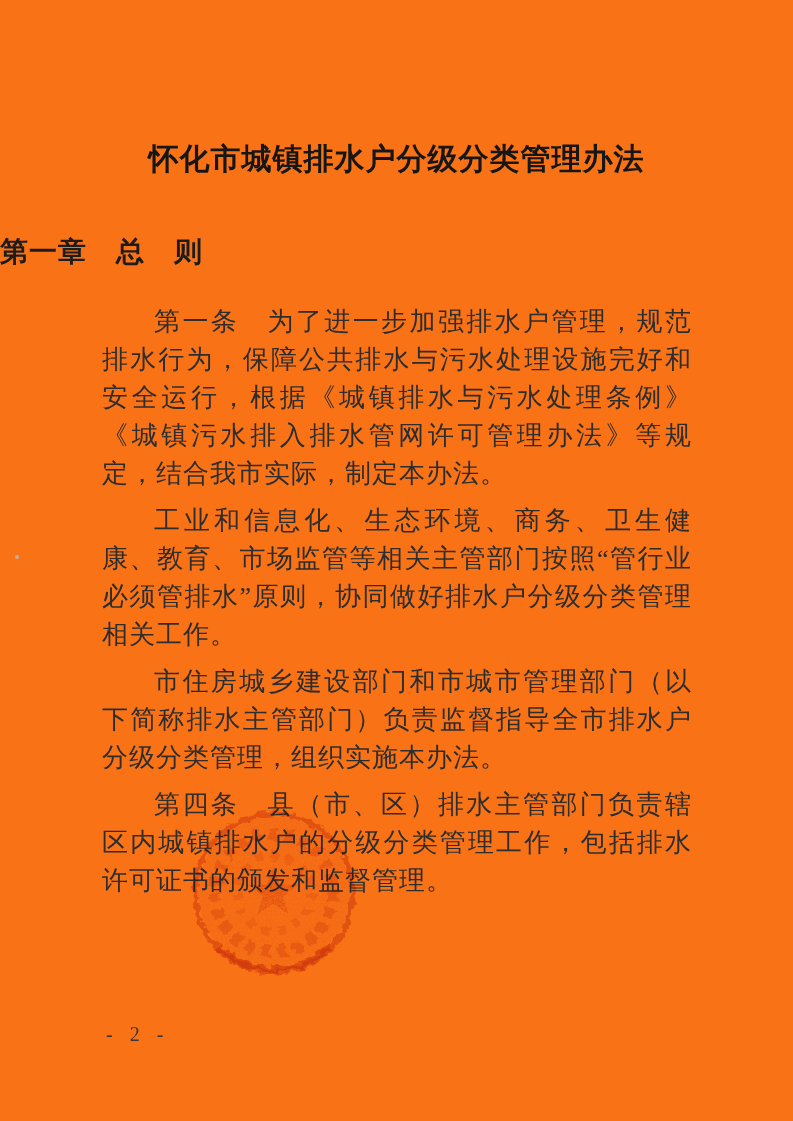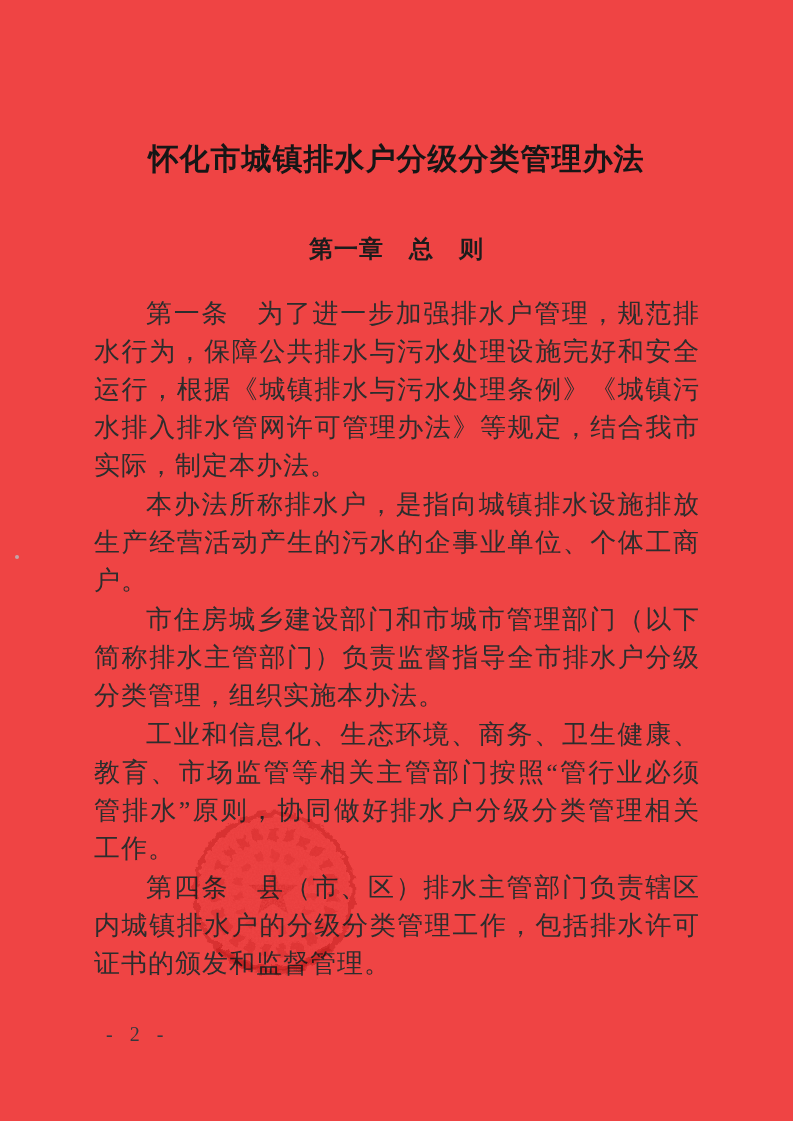--- a/index.html
+++ b/index.html
@@ -1,43 +1,43 @@
 <!DOCTYPE html>
 <html><head>
 <meta charset="utf-8">
 <style>
   html,body { margin:0; padding:0; background:#ffffff; }
   .page {
     position:relative;
     width:793px; height:1121px;
-    background:#ef4444;
+    background:#f97316;
     overflow:hidden;
     font-family:"Liberation Serif","DejaVu Serif",serif;
   }
   .doc-title {
     position:absolute; top:139px; left:0; width:100%;
     text-align:center;
     font-family:"Liberation Sans","DejaVu Sans",sans-serif;
     font-weight:700; font-size:30px; letter-spacing:1px;
     color:#161616;
   }
   .chapter-heading {
     position:absolute; top:233px; left:0; width:100%;
-    text-align:center;
+    text-align:left;
     font-family:"Liberation Sans","DejaVu Sans",sans-serif;
-    font-weight:700; font-size:24px; letter-spacing:1px;
+    font-weight:700; font-size:28px; letter-spacing:1px;
     color:#1c1c1c;
   }
   .body-text {
     position:absolute; top:294px; left:93px; width:608px;
     font-size:26px; line-height:38px; letter-spacing:1px;
     color:#2d2d2d;
     text-align:justify;
   }
-  .body-text p { margin:1px; text-indent:2em; }
+  .body-text p { margin:9px; text-indent:2em; }
   .page-number {
     position:absolute; left:106px; top:1023px;
     font-size:20px; letter-spacing:6px; color:#36383d;
   }
   .seal {
     position:absolute; left:189px; top:807px;
     width:170px; height:170px;
     mix-blend-mode:multiply;
     opacity:0.9;
     pointer-events:none;
@@ -52,23 +52,22 @@
 <body>
 
 <div class="page">
 
   <div class="doc-title">怀化市城镇排水户分级分类管理办法</div>
 
   <div class="chapter-heading">第一章　总　则</div>
 
   <div class="body-text">
     <p>第一条　为了进一步加强排水户管理，规范排水行为，保障公共排水与污水处理设施完好和安全运行，根据《城镇排水与污水处理条例》《城镇污水排入排水管网许可管理办法》等规定，结合我市实际，制定本办法。</p>
-    <p>本办法所称排水户，是指向城镇排水设施排放生产经营活动产生的污水的企事业单位、个体工商户。</p>
+    <p>工业和信息化、生态环境、商务、卫生健康、教育、市场监管等相关主管部门按照“管行业必须管排水”原则，协同做好排水户分级分类管理相关工作。</p>
     <p>市住房城乡建设部门和市城市管理部门（以下简称排水主管部门）负责监督指导全市排水户分级分类管理，组织实施本办法。</p>
-    <p>工业和信息化、生态环境、商务、卫生健康、教育、市场监管等相关主管部门按照“管行业必须管排水”原则，协同做好排水户分级分类管理相关工作。</p>
     <p>第四条　县（市、区）排水主管部门负责辖区内城镇排水户的分级分类管理工作，包括排水许可证书的颁发和监督管理。</p>
 
   </div>
 
   <svg class="seal" viewBox="0 0 170 170" xmlns="http://www.w3.org/2000/svg" aria-hidden="true">
     <defs>
       <filter id="mottle" x="-20%" y="-20%" width="140%" height="140%">
         <feTurbulence type="fractalNoise" baseFrequency="0.12 0.15" numOctaves="2" seed="7" result="noise"></feTurbulence>
         <feDisplacementMap in="SourceGraphic" in2="noise" scale="9" xChannelSelector="R" yChannelSelector="G"></feDisplacementMap>
         <feGaussianBlur stdDeviation="0.5"></feGaussianBlur>

